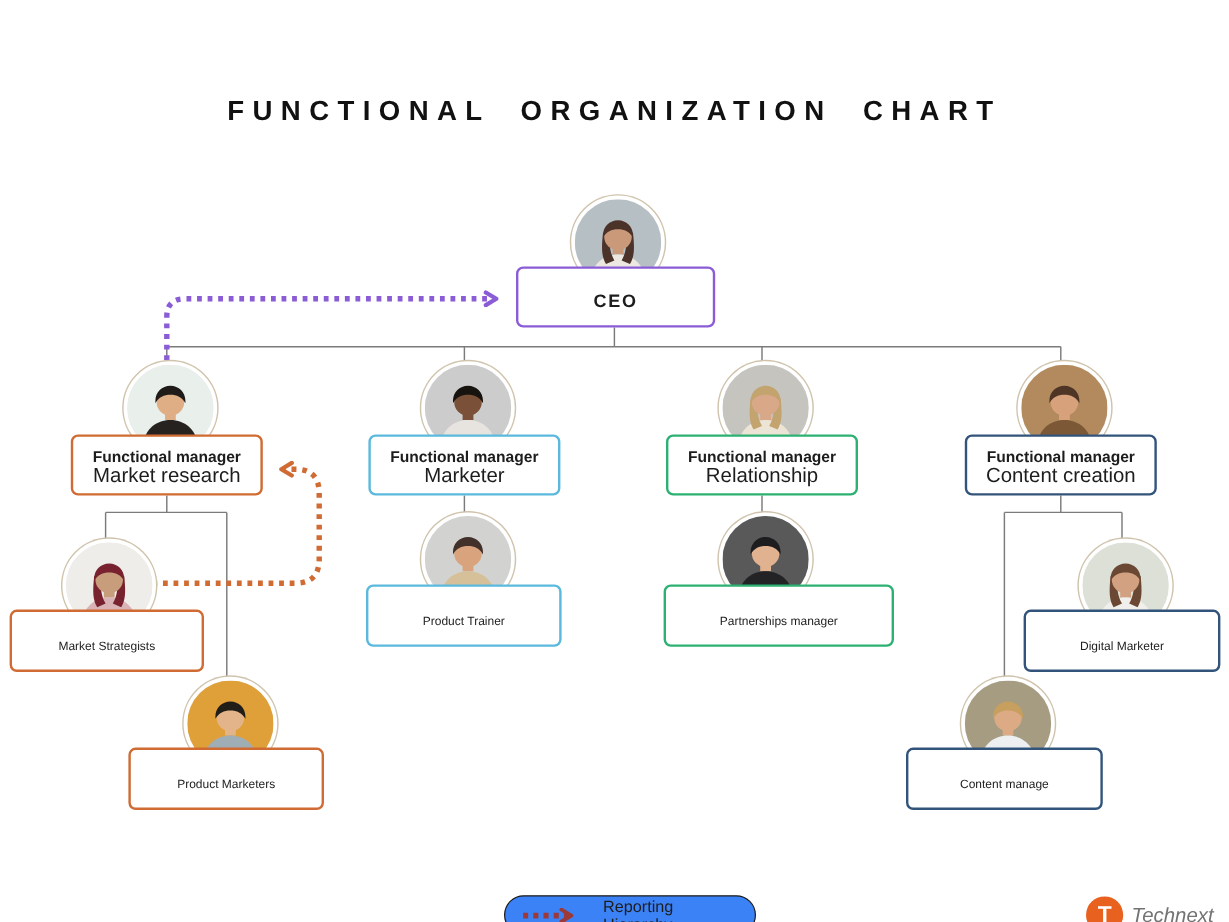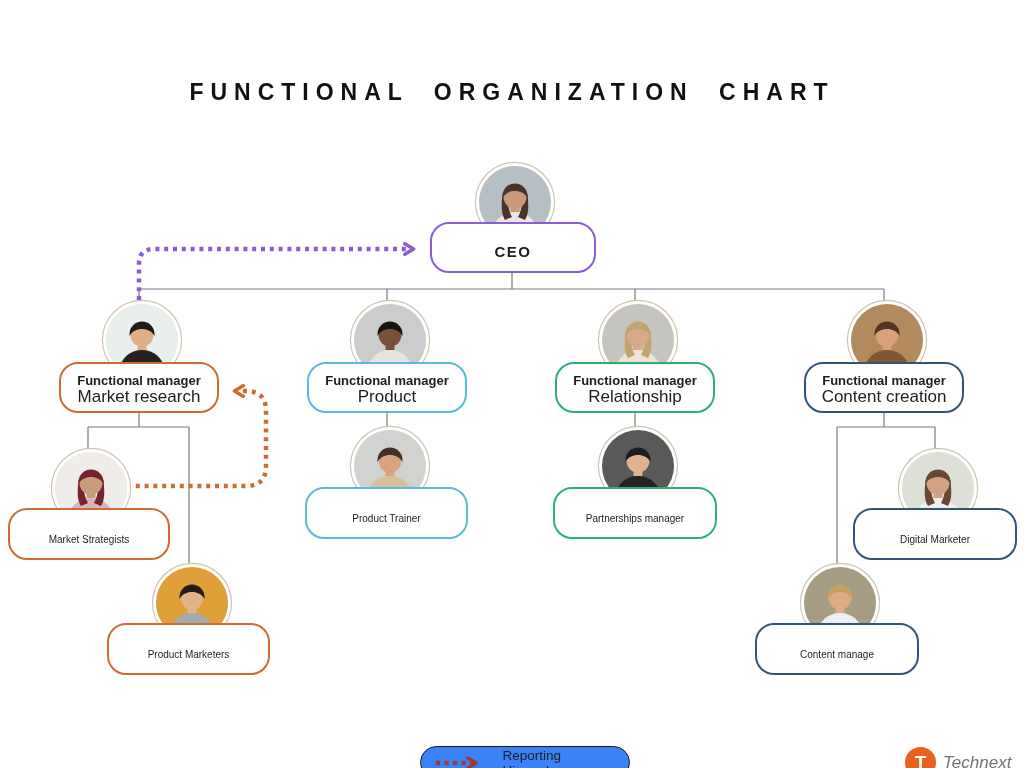--- a/index.html
+++ b/index.html
@@ -11,21 +11,21 @@
   svg.wires{position:absolute;left:0;top:0;width:1024px;height:768px;}
   .s-line{stroke:var(--line);stroke-width:1.2;fill:none;}
   .s-dotted{fill:none;stroke-width:4.5;stroke-dasharray:4 4.8;stroke-linecap:butt;}
   .s-purple{stroke:var(--purple);}
   .s-orange{stroke:var(--orange);}
 
   .photo{position:absolute;width:72px;height:72px;border-radius:50%;overflow:hidden;
          border:3px solid #fff;box-shadow:0 0 0 1.2px #cfc3ac;background:#eee;}
   .photo svg{display:block;width:100%;height:100%;}
 
-  .box{position:absolute;background:#fff;border:2.5px solid #888;border-radius:19px;
+  .box{position:absolute;background:#fff;border:2.5px solid #888;border-radius:6px;
        display:flex;flex-direction:column;justify-content:flex-end;align-items:center;
        box-sizing:border-box;text-align:center;}
   .bc-purple{border-color:var(--purple);}
   .bc-orange{border-color:var(--orange);}
   .bc-lightblue{border-color:var(--lightblue);}
   .bc-green{border-color:var(--green);}
   .bc-navy{border-color:var(--navy);}
   .role{font-weight:bold;font-size:13px;line-height:15px;}
   .dept{font-size:17px;line-height:15px;margin-top:1px;}
   .leaf-label{font-size:10px;}
@@ -39,21 +39,21 @@
 
   
   #b-ceo{left:430px;top:187px;width:166px;height:51px;padding-bottom:11px;}
   #b-m1{left:59px;top:327px;width:160px;height:51px;padding-bottom:7px;}
   #b-m2{left:307px;top:327px;width:160px;height:51px;padding-bottom:7px;}
   #b-m3{left:555px;top:327px;width:160px;height:51px;padding-bottom:7px;}
   #b-m4{left:804px;top:327px;width:160px;height:51px;padding-bottom:7px;}
   #b-ms{left:8px;top:473px;width:162px;height:52px;padding-bottom:13px;}
   #b-pm{left:107px;top:588px;width:163px;height:52px;padding-bottom:13px;}
   #b-pt{left:305px;top:452px;width:163px;height:52px;padding-bottom:13px;}
-  #b-pa{left:553px;top:452px;width:164px;height:52px;padding-bottom:13px;}
+  #b-pa{left:553px;top:452px;width:192px;height:52px;padding-bottom:13px;}
   #b-dm{left:853px;top:473px;width:164px;height:52px;padding-bottom:13px;}
   #b-cm{left:755px;top:588px;width:164px;height:52px;padding-bottom:13px;}
 
   .legend{position:absolute;left:420px;top:711px;width:210px;height:33px;
           border:1.6px solid #1a1a1a;border-radius:17px;background:#3b82f6;
           display:flex;align-items:center;gap:10px;padding:0 13px;box-sizing:border-box;}
   .legend-label{font-size:13.5px;color:#1d1d1d;}
 
   .brand{position:absolute;left:905px;top:712px;display:flex;align-items:center;gap:7px;}
   .brand-mark{width:31px;height:31px;border-radius:50%;background:var(--brand);color:#fff;
@@ -206,21 +206,21 @@
     <div class="ceo-label">CEO</div>
   </div>
 
   <div class="box bc-orange" id="b-m1">
     <div class="role">Functional manager</div>
     <div class="dept">Market research</div>
   </div>
 
   <div class="box bc-lightblue" id="b-m2">
     <div class="role">Functional manager</div>
-    <div class="dept">Product</div>
+    <div class="dept">Marketer</div>
   </div>
 
   <div class="box bc-green" id="b-m3">
     <div class="role">Functional manager</div>
     <div class="dept">Relationship</div>
   </div>
 
   <div class="box bc-navy" id="b-m4">
     <div class="role">Functional manager</div>
     <div class="dept">Content creation</div>

